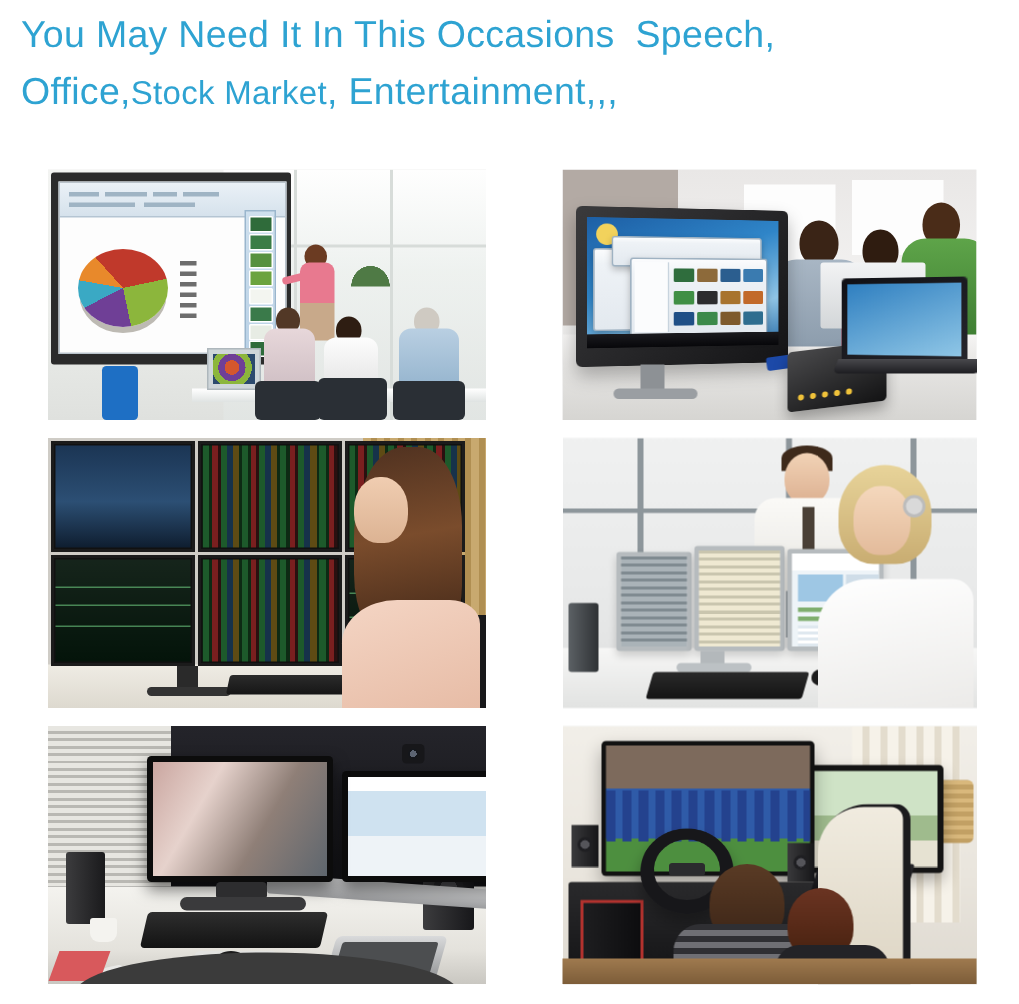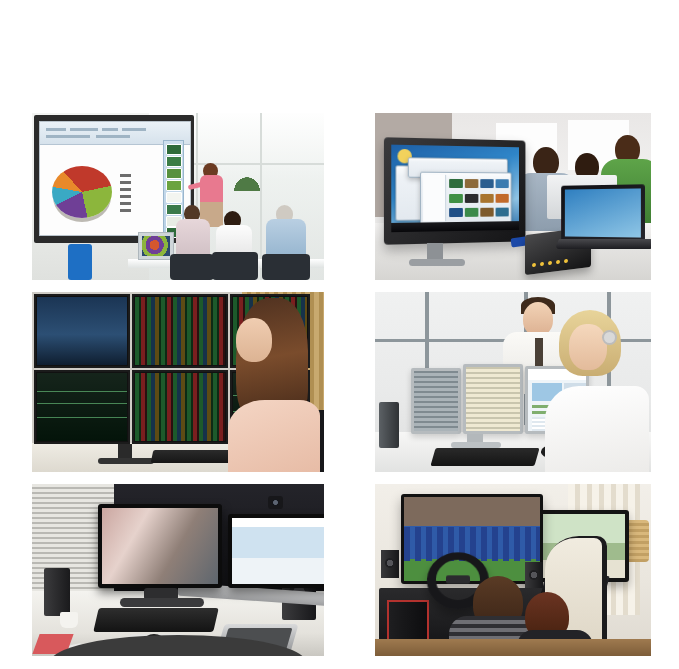--- a/index.html
+++ b/index.html
@@ -336,20 +336,26 @@
     background: #232327; border-radius: 16px 16px 0 0; }
   .s6 .basket { right: 2px; top: 36px; width: 40px; height: 42px;
     background: repeating-linear-gradient(180deg,#d9b87c 0 3px,#c2a064 3px 6px); border-radius: 4px; }
   .s6 .floor { left: 0; bottom: 0; width: 100%; height: 10%;
     background: linear-gradient(180deg,#9f7a4f,#7d5d39); }
 </style>
 </head>
 <body>
 
 <div class="headline">
+  <span class="line">
+    <span>You May Need It In This Occasions</span><span class="sp"></span><span class="sp"></span><span>Speech,</span>
+  </span>
+  <span class="line">
+    <span>Office,</span><span class="small">Stock Market</span><span>, Entertainment,,,</span>
+  </span>
 </div>
 
 <div class="gallery">
 
   <div class="cell c-r1c1">
     <div class="photo s1">
       <div class="abs glasswall"></div>
       <div class="abs mullion" style="left:56%;top:0;width:2px;height:100%"></div>
       <div class="abs mullion" style="left:78%;top:0;width:2px;height:100%"></div>
       <div class="abs mullion" style="left:40%;top:30%;width:60%;height:2px"></div>

